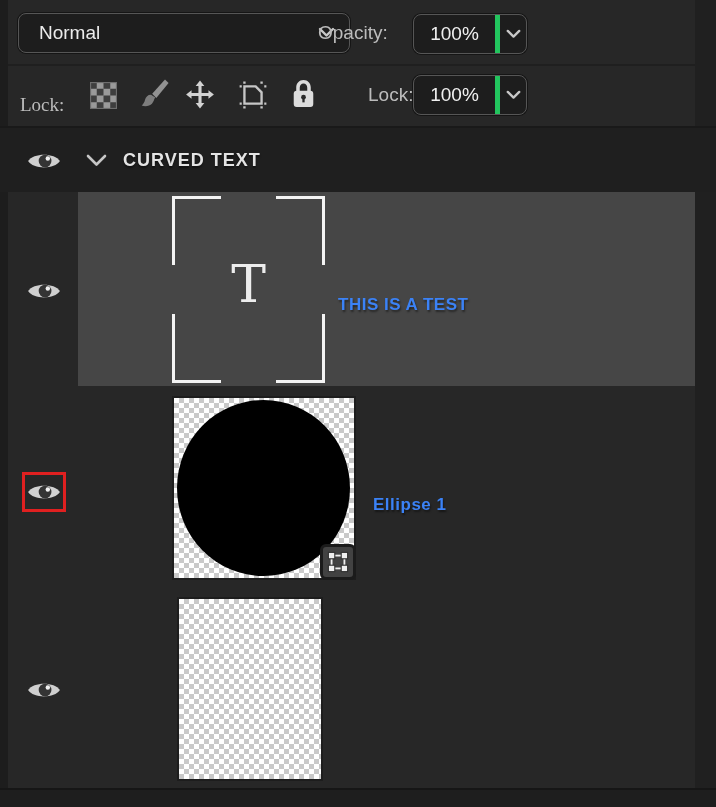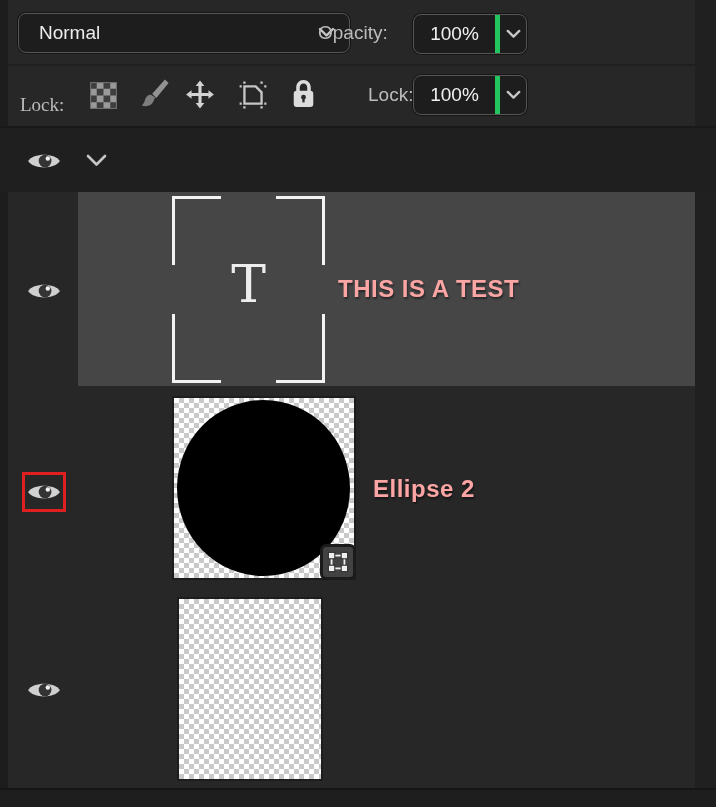--- a/index.html
+++ b/index.html
@@ -63,22 +63,22 @@
   .frame .tr{right:0;top:0;border-right:3px solid #f4f4f4;border-top:3px solid #f4f4f4;}
   .frame .bl{left:0;bottom:0;border-left:3px solid #f4f4f4;border-bottom:3px solid #f4f4f4;}
   .frame .br{right:0;bottom:0;border-right:3px solid #f4f4f4;border-bottom:3px solid #f4f4f4;}
   .t-glyph{
     left:172px;top:258px;width:153px;text-align:center;
     font-family:"DejaVu Serif","Liberation Serif",serif;
     font-size:52px;line-height:52px;color:#ededed;
   }
 
   .layer-label{
-    color:#fca5a5;font-size:24px;font-weight:bold;letter-spacing:.5px;
-    text-shadow:1px 2px 2px rgba(0,0,0,.45);white-space:nowrap;
+    color:#3b82f6;font-size:17px;font-weight:bold;letter-spacing:.5px;
+    text-shadow:1px 2px 2px rgba(0,0,0,.45);white-space:nowrap;margin-top:16px;
   }
   .lbl-text{left:338px;top:192px;height:194px;line-height:194px;}
   .lbl-ellipse{left:373px;top:386px;height:206px;line-height:206px;}
   .lbl-pixel{left:341px;top:592px;height:196px;line-height:196px;}
 
   
   .checker{
     background-color:#ffffff;
     background-image:
       linear-gradient(45deg,#c9c9c9 25%,transparent 25%,transparent 75%,#c9c9c9 75%),
@@ -193,20 +193,21 @@
       <path d="M1 11 C6 3 26 3 31 11 C26 19 6 19 1 11 Z" fill="#cfcfcf"></path>
       <circle cx="17" cy="11" r="6" fill="#343434"></circle>
       <circle cx="19.6" cy="8.6" r="2.1" fill="#f0f0f0"></circle>
     </svg>
   </span>
   <span class="abs grp-chevron">
     <svg width="23" height="15" viewBox="0 0 23 15">
         <path d="M3 3 L11.5 11.5 L20 3" stroke="#c6c6c6" stroke-width="2.6" fill="none" stroke-linecap="round" stroke-linejoin="round"></path>
       </svg>
   </span>
+  <span class="abs group-name">CURVED TEXT</span>
 
   <div class="abs select-hl"></div>
   <span class="abs eye-btn eye-text">
     <svg width="34" height="24" viewBox="0 0 32 22">
       <path d="M1 11 C6 3 26 3 31 11 C26 19 6 19 1 11 Z" fill="#cfcfcf"></path>
       <circle cx="17" cy="11" r="6" fill="#343434"></circle>
       <circle cx="19.6" cy="8.6" r="2.1" fill="#f0f0f0"></circle>
     </svg>
   </span>
   <div class="abs frame">
@@ -234,21 +235,21 @@
         <rect x="5" y="5" width="14" height="14" fill="none" stroke="#efefef" stroke-width="2"></rect>
         <g fill="#efefef" stroke="#303030" stroke-width="1.2">
           <rect x="1.5" y="1.5" width="7" height="7"></rect>
             <rect x="15.5" y="1.5" width="7" height="7"></rect>
           <rect x="1.5" y="15.5" width="7" height="7"></rect>
             <rect x="15.5" y="15.5" width="7" height="7"></rect>
         </g>
       </svg>
     </div>
   </div>
-  <span class="abs layer-label lbl-ellipse">Ellipse 2</span>
+  <span class="abs layer-label lbl-ellipse">Ellipse 1</span>
 
   <div class="abs" style="left:0;top:592px;width:695px;height:196px;"></div>
   <span class="abs eye-btn eye-pixel">
     <svg width="34" height="24" viewBox="0 0 32 22">
       <path d="M1 11 C6 3 26 3 31 11 C26 19 6 19 1 11 Z" fill="#cfcfcf"></path>
       <circle cx="17" cy="11" r="6" fill="#343434"></circle>
       <circle cx="19.6" cy="8.6" r="2.1" fill="#f0f0f0"></circle>
     </svg>
   </span>
   <div class="abs checker thumb thumb-pixel"></div>

